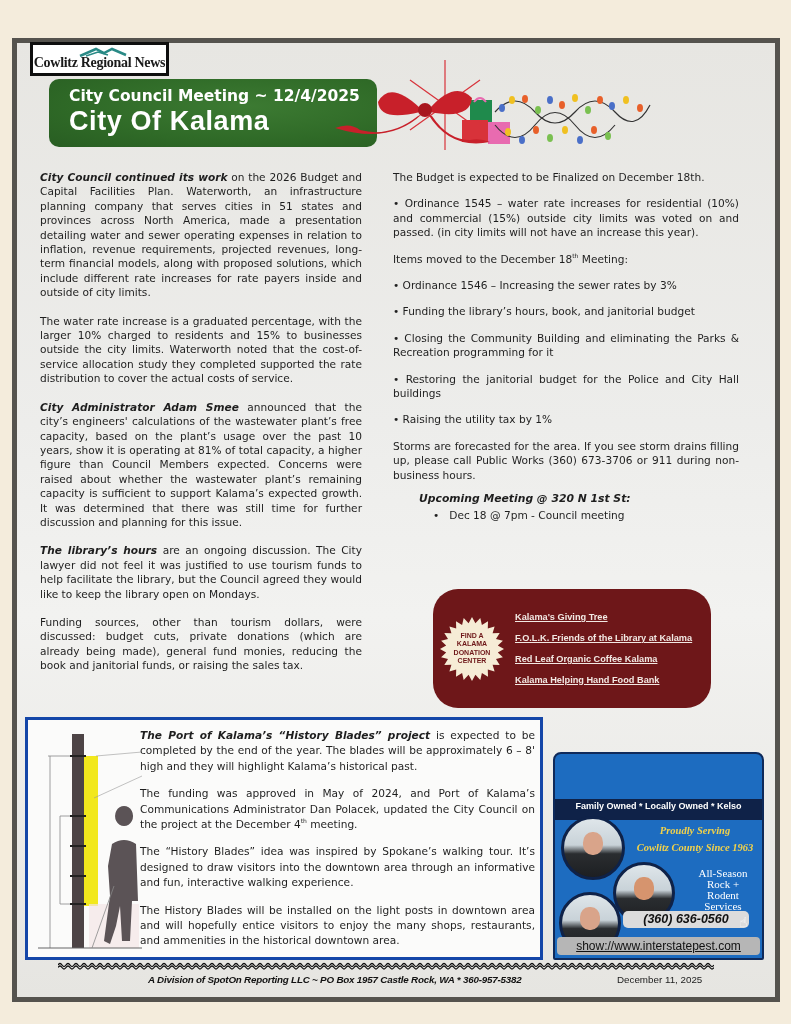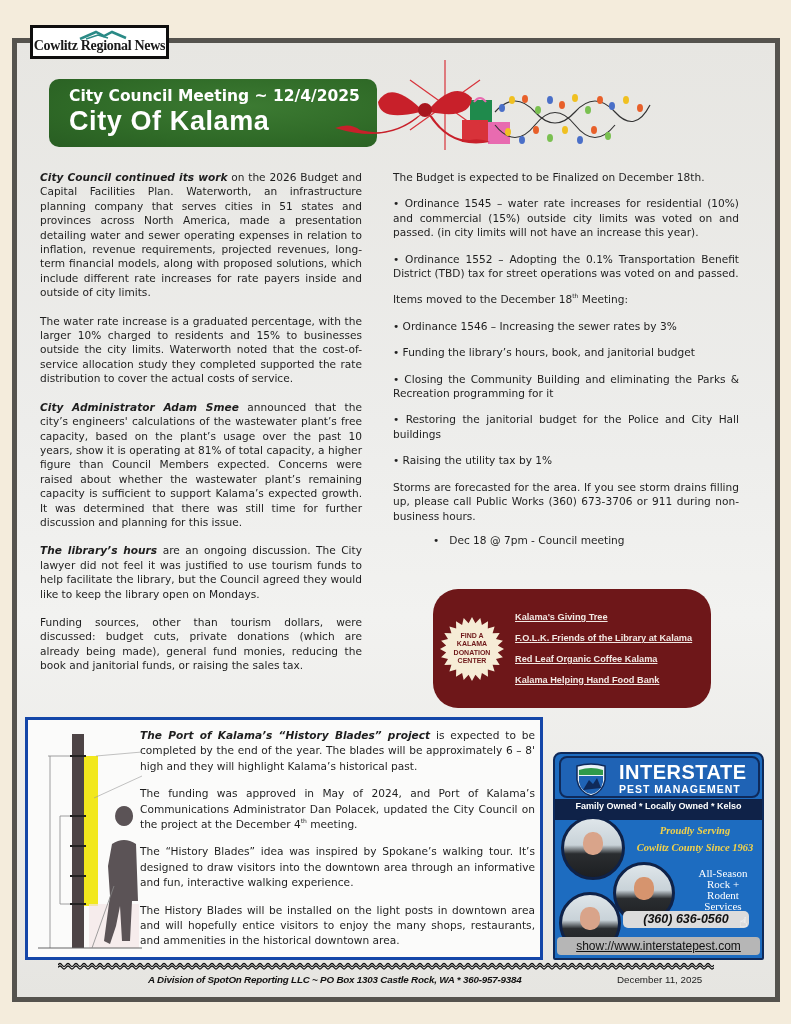--- a/index.html
+++ b/index.html
@@ -5,21 +5,21 @@
   * { box-sizing: border-box; margin: 0; padding: 0; }
   html, body { width: 791px; height: 1024px; overflow: hidden; }
   body { background: #f4ecdc; font-family: "DejaVu Sans", sans-serif; position: relative; }
 
   .frame {
     position: absolute; left: 12px; top: 38px; width: 768px; height: 964px;
     border: 5px solid #55534e;
     background: linear-gradient(180deg, #e7e6e2 0%, #ededeb 40%, #f2f2f0 60%, #e6e5e1 100%);
   }
   .masthead {
-    position: absolute; left: 30px; top: 25px; width: 139px; height: 34px;
+    position: absolute; left: 30px; top: 42px; width: 139px; height: 34px;
     border: 3px solid #0e0e0e; background: #fff;
     display: flex; align-items: flex-end; justify-content: center; padding-bottom: 2px;
   }
   .masthead .roof { position: absolute; left: 45px; top: 2px; width: 50px; height: 10px; }
   .masthead-text { font-family: "Liberation Serif", serif; font-weight: bold; font-size: 14px; color: #1a1a1a; letter-spacing: -0.3px; white-space: nowrap; }
 
   .title-banner {
     position: absolute; left: 49px; top: 79px; width: 328px; height: 68px;
     background: radial-gradient(ellipse at 60% 40%, #3c7a32 0%, #2f6a27 60%, #285d22 100%);
     border-radius: 10px; color: #fff; padding: 8px 0 0 20px;
@@ -150,29 +150,29 @@
   <p><span class="lead">City Council continued its work</span><span> on the 2026 Budget and Capital Facilities Plan. Waterworth, an infrastructure planning company that serves cities in 51 states and provinces across North America, made a presentation detailing water and sewer operating expenses in relation to inflation, revenue requirements, projected revenues, long-term financial models, along with proposed solutions, which include different rate increases for rate payers inside and outside of city limits.</span></p>
   <p><span>The water rate increase is a graduated percentage, with the larger 10% charged to residents and 15% to businesses outside the city limits. Waterworth noted that the cost-of-service allocation study they completed supported the rate distribution to cover the actual costs of service.</span></p>
   <p><span class="lead">City Administrator Adam Smee</span><span> announced that the city’s engineers' calculations of the wastewater plant’s free capacity, based on the plant’s usage over the past 10 years, show it is operating at 81% of total capacity, a higher figure than Council Members expected. Concerns were raised about whether the wastewater plant’s remaining capacity is sufficient to support Kalama’s expected growth. It was determined that there was still time for further discussion and planning for this issue.</span></p>
   <p><span class="lead">The library’s hours</span><span> are an ongoing discussion. The City lawyer did not feel it was justified to use tourism funds to help facilitate the library, but the Council agreed they would like to keep the library open on Mondays.</span></p>
   <p><span>Funding sources, other than tourism dollars, were discussed: budget cuts, private donations (which are already being made), general fund monies, reducing the book and janitorial funds, or raising the sales tax.</span></p>
 </div>
 
 <div class="col col-right">
   <p>The Budget is expected to be Finalized on December 18th.</p>
   <p>• Ordinance 1545 – water rate increases for residential (10%) and commercial (15%) outside city limits was voted on and passed. (in city limits will not have an increase this year).</p>
-  <p>• Ordinance 1552 – Adopting the 0.1% Transportation Benefit District (TBD) tax for street operations was voted on and passed.</p>
   <p><span>Items moved to the December 18</span><sup>th</sup><span> Meeting:</span></p>
   <p>• Ordinance 1546 – Increasing the sewer rates by 3%</p>
   <p>• Funding the library’s hours, book, and janitorial budget</p>
   <p>• Closing the Community Building and eliminating the Parks &amp; Recreation programming for it</p>
   <p>• Restoring the janitorial budget for the Police and City Hall buildings</p>
   <p>• Raising the utility tax by 1%</p>
   <p>Storms are forecasted for the area. If you see storm drains filling up, please call Public Works (360) 673-3706 or 911 during non-business hours.</p>
   <div class="upcoming">
+    <div class="upcoming-title">Upcoming Meeting @ 320 N 1st St:</div>
     <div class="upcoming-item">
       <span>•</span>
       <span>Dec 18 @ 7pm - Council meeting</span>
     </div>
   </div>
 </div>
 
 <div class="donation">
   <div class="starburst">
     <svg width="66" height="66" viewBox="0 0 66 66">
@@ -218,30 +218,20 @@
   </svg>
   <div class="blades-text">
     <p><span class="lead">The Port of Kalama’s “History Blades” project</span><span> is expected to be completed by the end of the year. The blades will be approximately 6 – 8' high and they will highlight Kalama’s historical past.</span></p>
     <p><span>The funding was approved in May of 2024, and Port of Kalama’s Communications Administrator Dan Polacek, updated the City Council on the project at the December 4</span><sup>th</sup><span> meeting.</span></p>
     <p>The “History Blades” idea  was inspired by Spokane’s walking tour. It’s designed to draw visitors into the downtown area through an informative and fun, interactive walking experience.</p>
     <p>The History Blades will be installed on the light posts in downtown area and will hopefully entice visitors to enjoy the many shops, restaurants, and ammenities in the historical downtown area.</p>
   </div>
 </div>
 
 <div class="ad">
-  <div class="ad-head">
-    <svg class="ad-logo" viewBox="0 0 36 36">
-      <path d="M4 4 Q18 0 32 4 L32 18 Q30 30 18 34 Q6 30 4 18 Z" fill="#eaf2f8" stroke="#0f2a5a" stroke-width="1.5"></path>
-      <path d="M6 8 Q18 4 30 8 L30 13 L6 13 Z" fill="#2f9a4a"></path>
-      <path d="M6 14 L30 14 L30 20 Q28 30 18 32 Q8 30 6 20 Z" fill="#1f63b5"></path>
-      <path d="M10 28 L16 18 L20 22 L24 16 L28 26" fill="#0f2a5a"></path>
-    </svg>
-    <div class="ad-brand">INTERSTATE</div>
-    <div class="ad-brand2">PEST MANAGEMENT</div>
-  </div>
   <div class="ad-tagline">Family Owned  * Locally Owned * Kelso</div>
   <div class="ad-photo" style="left:6px;top:62px;width:64px;height:64px;">
       <div class="face"></div>
     </div>
   <div class="ad-photo" style="left:58px;top:108px;width:62px;height:62px;">
       <div class="face" style="background:#d6946e;"></div>
     </div>
   <div class="ad-photo" style="left:4px;top:138px;width:62px;height:62px;">
       <div class="face"></div>
     </div>
@@ -258,14 +248,14 @@
   <div class="ad-phone">(360) 636-0560</div>
   <div class="ad-hand">☝</div>
   <div class="ad-url">show://www.interstatepest.com</div>
 </div>
 
 <svg class="squiggle" viewBox="0 0 656 8" preserveAspectRatio="none">
   <path id="wave" d="M0 3 Q2 0 4 3 T8 3 Q10 0 12 3 T16 3 Q18 0 20 3 T24 3 Q26 0 28 3 T32 3 Q34 0 36 3 T40 3 Q42 0 44 3 T48 3 Q50 0 52 3 T56 3 Q58 0 60 3 T64 3 Q66 0 68 3 T72 3 Q74 0 76 3 T80 3 Q82 0 84 3 T88 3 Q90 0 92 3 T96 3 Q98 0 100 3 T104 3 Q106 0 108 3 T112 3 Q114 0 116 3 T120 3 Q122 0 124 3 T128 3 Q130 0 132 3 T136 3 Q138 0 140 3 T144 3 Q146 0 148 3 T152 3 Q154 0 156 3 T160 3 Q162 0 164 3 T168 3 Q170 0 172 3 T176 3 Q178 0 180 3 T184 3 Q186 0 188 3 T192 3 Q194 0 196 3 T200 3 Q202 0 204 3 T208 3 Q210 0 212 3 T216 3 Q218 0 220 3 T224 3 Q226 0 228 3 T232 3 Q234 0 236 3 T240 3 Q242 0 244 3 T248 3 Q250 0 252 3 T256 3 Q258 0 260 3 T264 3 Q266 0 268 3 T272 3 Q274 0 276 3 T280 3 Q282 0 284 3 T288 3 Q290 0 292 3 T296 3 Q298 0 300 3 T304 3 Q306 0 308 3 T312 3 Q314 0 316 3 T320 3 Q322 0 324 3 T328 3 Q330 0 332 3 T336 3 Q338 0 340 3 T344 3 Q346 0 348 3 T352 3 Q354 0 356 3 T360 3 Q362 0 364 3 T368 3 Q370 0 372 3 T376 3 Q378 0 380 3 T384 3 Q386 0 388 3 T392 3 Q394 0 396 3 T400 3 Q402 0 404 3 T408 3 Q410 0 412 3 T416 3 Q418 0 420 3 T424 3 Q426 0 428 3 T432 3 Q434 0 436 3 T440 3 Q442 0 444 3 T448 3 Q450 0 452 3 T456 3 Q458 0 460 3 T464 3 Q466 0 468 3 T472 3 Q474 0 476 3 T480 3 Q482 0 484 3 T488 3 Q490 0 492 3 T496 3 Q498 0 500 3 T504 3 Q506 0 508 3 T512 3 Q514 0 516 3 T520 3 Q522 0 524 3 T528 3 Q530 0 532 3 T536 3 Q538 0 540 3 T544 3 Q546 0 548 3 T552 3 Q554 0 556 3 T560 3 Q562 0 564 3 T568 3 Q570 0 572 3 T576 3 Q578 0 580 3 T584 3 Q586 0 588 3 T592 3 Q594 0 596 3 T600 3 Q602 0 604 3 T608 3 Q610 0 612 3 T616 3 Q618 0 620 3 T624 3 Q626 0 628 3 T632 3 Q634 0 636 3 T640 3 Q642 0 644 3 T648 3 Q650 0 652 3 T656 3" stroke="#111" stroke-width="1.3" fill="none"></path>
   <path id="wave2" d="M0 5.5 Q2 2.5 4 5.5 T8 5.5 Q10 2.5 12 5.5 T16 5.5 Q18 2.5 20 5.5 T24 5.5 Q26 2.5 28 5.5 T32 5.5 Q34 2.5 36 5.5 T40 5.5 Q42 2.5 44 5.5 T48 5.5 Q50 2.5 52 5.5 T56 5.5 Q58 2.5 60 5.5 T64 5.5 Q66 2.5 68 5.5 T72 5.5 Q74 2.5 76 5.5 T80 5.5 Q82 2.5 84 5.5 T88 5.5 Q90 2.5 92 5.5 T96 5.5 Q98 2.5 100 5.5 T104 5.5 Q106 2.5 108 5.5 T112 5.5 Q114 2.5 116 5.5 T120 5.5 Q122 2.5 124 5.5 T128 5.5 Q130 2.5 132 5.5 T136 5.5 Q138 2.5 140 5.5 T144 5.5 Q146 2.5 148 5.5 T152 5.5 Q154 2.5 156 5.5 T160 5.5 Q162 2.5 164 5.5 T168 5.5 Q170 2.5 172 5.5 T176 5.5 Q178 2.5 180 5.5 T184 5.5 Q186 2.5 188 5.5 T192 5.5 Q194 2.5 196 5.5 T200 5.5 Q202 2.5 204 5.5 T208 5.5 Q210 2.5 212 5.5 T216 5.5 Q218 2.5 220 5.5 T224 5.5 Q226 2.5 228 5.5 T232 5.5 Q234 2.5 236 5.5 T240 5.5 Q242 2.5 244 5.5 T248 5.5 Q250 2.5 252 5.5 T256 5.5 Q258 2.5 260 5.5 T264 5.5 Q266 2.5 268 5.5 T272 5.5 Q274 2.5 276 5.5 T280 5.5 Q282 2.5 284 5.5 T288 5.5 Q290 2.5 292 5.5 T296 5.5 Q298 2.5 300 5.5 T304 5.5 Q306 2.5 308 5.5 T312 5.5 Q314 2.5 316 5.5 T320 5.5 Q322 2.5 324 5.5 T328 5.5 Q330 2.5 332 5.5 T336 5.5 Q338 2.5 340 5.5 T344 5.5 Q346 2.5 348 5.5 T352 5.5 Q354 2.5 356 5.5 T360 5.5 Q362 2.5 364 5.5 T368 5.5 Q370 2.5 372 5.5 T376 5.5 Q378 2.5 380 5.5 T384 5.5 Q386 2.5 388 5.5 T392 5.5 Q394 2.5 396 5.5 T400 5.5 Q402 2.5 404 5.5 T408 5.5 Q410 2.5 412 5.5 T416 5.5 Q418 2.5 420 5.5 T424 5.5 Q426 2.5 428 5.5 T432 5.5 Q434 2.5 436 5.5 T440 5.5 Q442 2.5 444 5.5 T448 5.5 Q450 2.5 452 5.5 T456 5.5 Q458 2.5 460 5.5 T464 5.5 Q466 2.5 468 5.5 T472 5.5 Q474 2.5 476 5.5 T480 5.5 Q482 2.5 484 5.5 T488 5.5 Q490 2.5 492 5.5 T496 5.5 Q498 2.5 500 5.5 T504 5.5 Q506 2.5 508 5.5 T512 5.5 Q514 2.5 516 5.5 T520 5.5 Q522 2.5 524 5.5 T528 5.5 Q530 2.5 532 5.5 T536 5.5 Q538 2.5 540 5.5 T544 5.5 Q546 2.5 548 5.5 T552 5.5 Q554 2.5 556 5.5 T560 5.5 Q562 2.5 564 5.5 T568 5.5 Q570 2.5 572 5.5 T576 5.5 Q578 2.5 580 5.5 T584 5.5 Q586 2.5 588 5.5 T592 5.5 Q594 2.5 596 5.5 T600 5.5 Q602 2.5 604 5.5 T608 5.5 Q610 2.5 612 5.5 T616 5.5 Q618 2.5 620 5.5 T624 5.5 Q626 2.5 628 5.5 T632 5.5 Q634 2.5 636 5.5 T640 5.5 Q642 2.5 644 5.5 T648 5.5 Q650 2.5 652 5.5 T656 5.5" stroke="#111" stroke-width="1.3" fill="none"></path>
 </svg>
 
-<div class="footer-text">A Division of SpotOn Reporting LLC ~ PO Box 1303 Castle Rock, WA * 360-957-9384</div>
+<div class="footer-text">A Division of SpotOn Reporting LLC ~ PO Box 1957 Castle Rock, WA * 360-957-5382</div>
 <div class="footer-date">December 11, 2025</div>
 
 </body></html>

